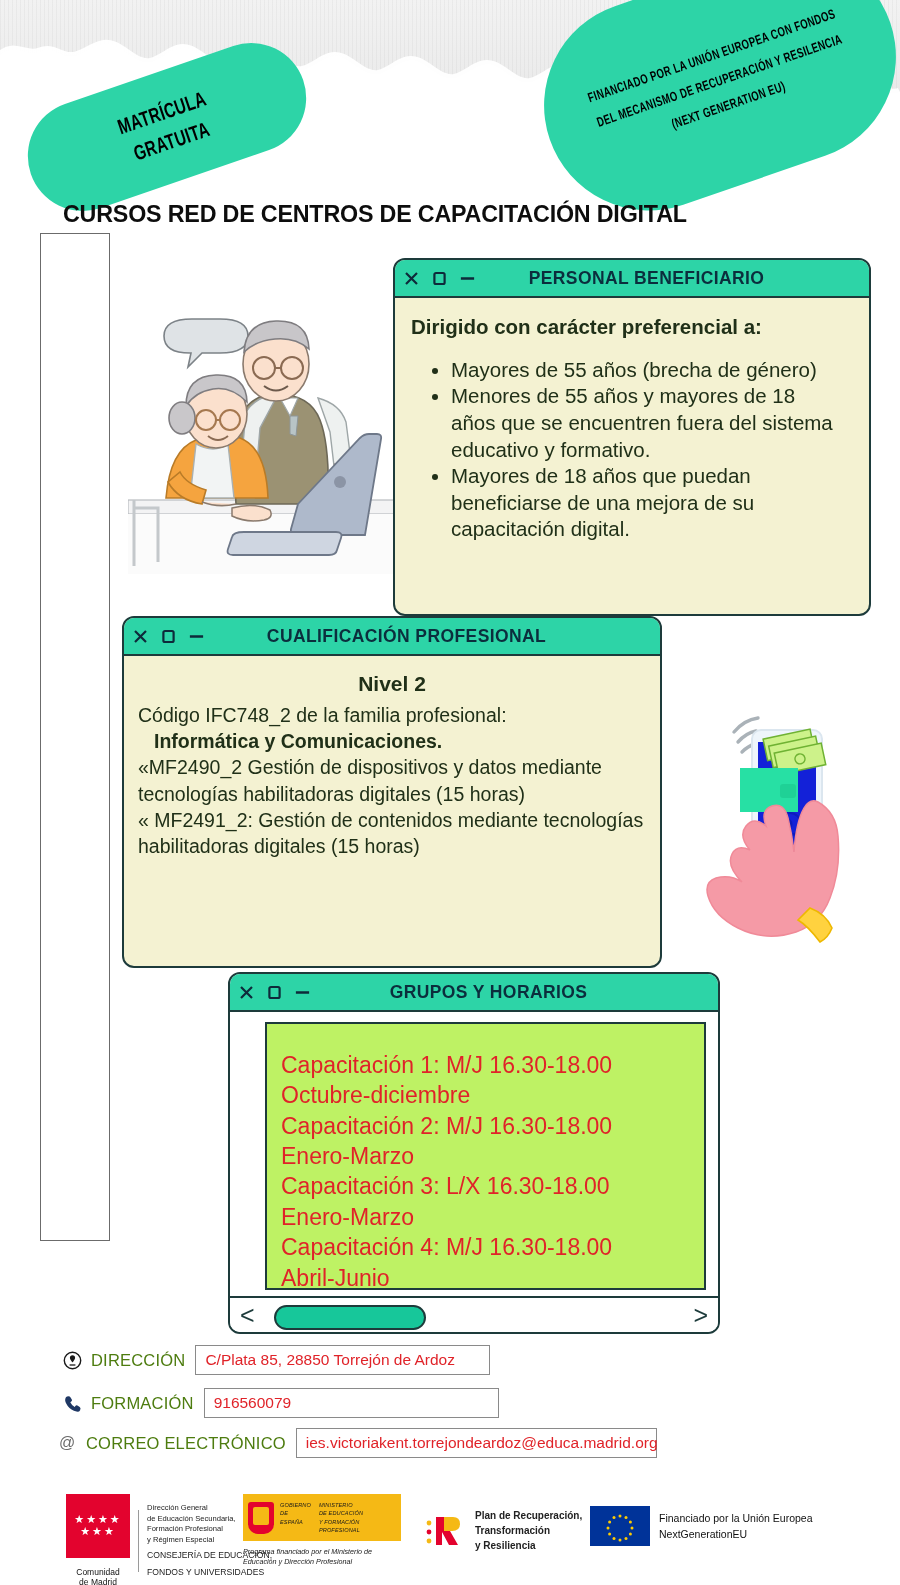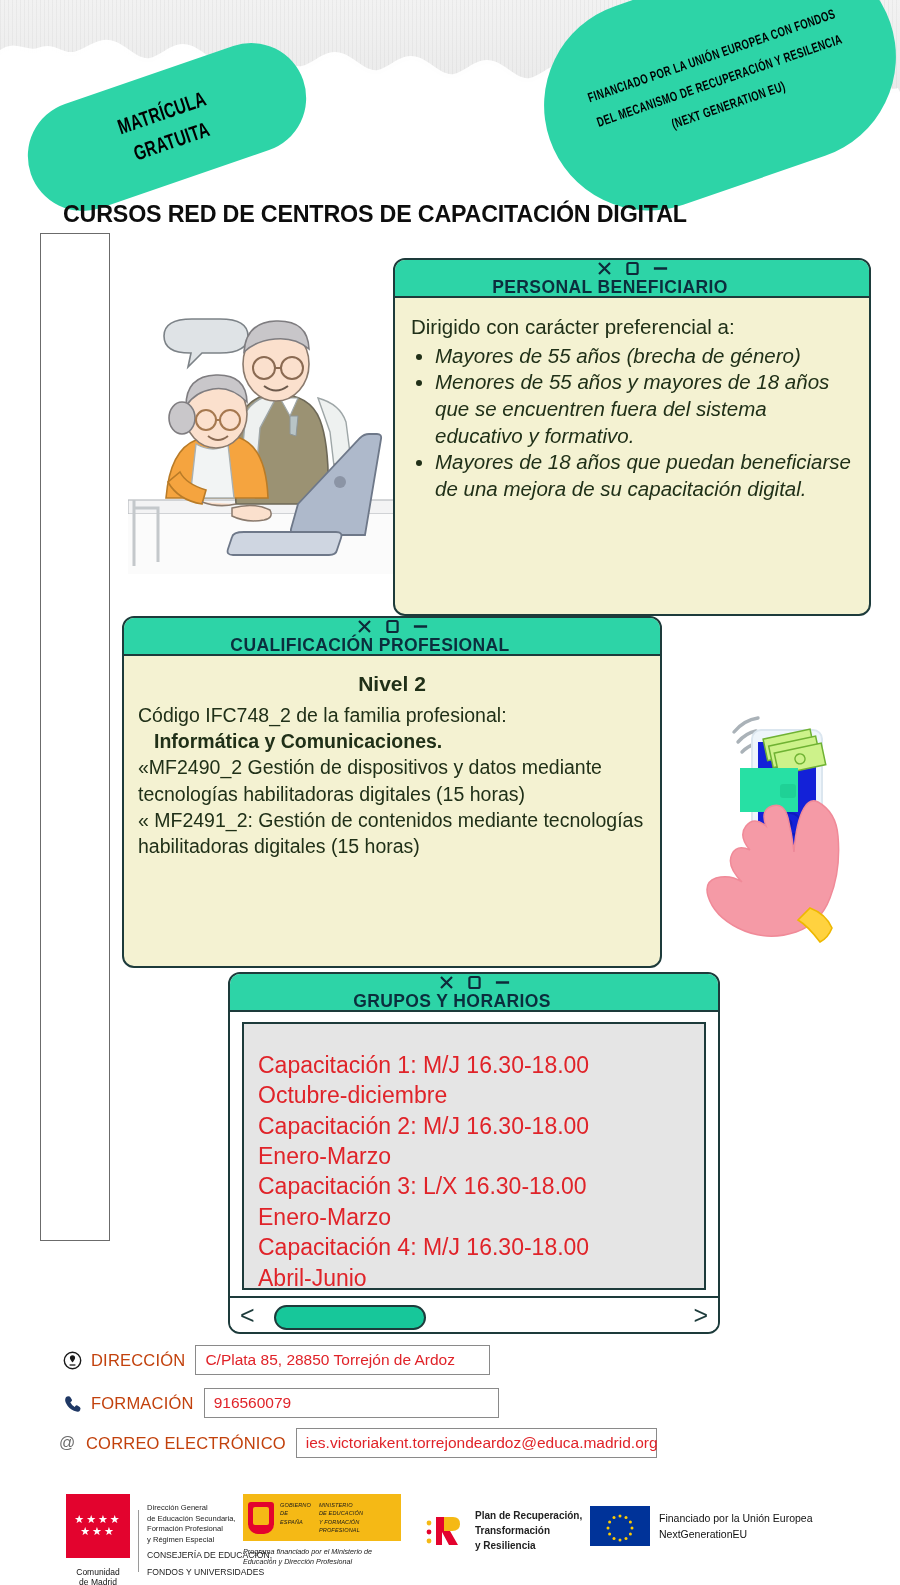--- a/index.html
+++ b/index.html
@@ -54,62 +54,62 @@
   
   .illus{position:absolute;}
   #illus-couple{left:128px;top:286px;width:285px;height:322px;}
   #illus-phone{left:672px;top:672px;width:218px;height:300px;}
 
   
   .win{position:absolute;box-sizing:border-box;
     border:2.5px solid #1d3b3b;border-radius:12px;background:#f4f2d2;
     overflow:hidden;}
   .win-bar{height:38px;background:#2dd4a7;border-bottom:2.5px solid #1d3b3b;
-    display:flex;align-items:center;padding:0 8px;box-sizing:border-box;flex-direction:column;}
+    display:flex;align-items:center;padding:0 8px;box-sizing:border-box;}
   .win-ctrls{display:flex;align-items:center;gap:11px;}
   .ctrl{display:inline-flex;align-items:center;justify-content:center;
     width:17px;height:17px;color:#0e2a3a;}
   .ctrl svg{display:block;}
   .win-title{flex:1;text-align:center;font-weight:700;font-size:17.5px;
     color:#0b2e3d;letter-spacing:.4px;padding-right:44px;}
   .win-body{padding:12px 14px 10px 14px;color:#1f2a12;}
 
   #win-beneficiario{left:393px;top:258px;width:478px;height:358px;}
   #win-beneficiario .win-body{font-size:20.5px;line-height:1.30;color:#203018;}
-  #win-beneficiario .lead{margin:4px 0 2px 2px;}
-  #win-beneficiario ul{margin:0;padding-left:26px;list-style:disc;font-style:italic;}
+  #win-beneficiario .lead{margin:4px 0 2px 2px;font-weight:bold;}
+  #win-beneficiario ul{margin:16px;padding-left:26px;list-style:disc;}
   #win-beneficiario li{margin:0 0 0 0;}
 
   #win-cualificacion{left:122px;top:616px;width:540px;height:352px;}
   #win-cualificacion .win-body{font-size:19.5px;line-height:1.34;color:#203018;}
   #win-cualificacion .nivel{text-align:center;font-weight:700;font-size:21px;margin:2px 0 4px;}
   #win-cualificacion .strong{font-weight:700;margin-left:16px;}
 
   #win-grupos{left:228px;top:972px;width:492px;height:362px;
     background:#ffffff;}
   #win-grupos .win-body{padding:10px 12px 0 12px;}
-  #win-grupos .pane{background:#e5e5e5;border:2px solid #1d3b3b;
-    padding:26px 24px 14px 14px;box-sizing:border-box;height:268px;}
+  #win-grupos .pane{background:#bef264;border:2px solid #1d3b3b;
+    padding:26px 24px 14px 14px;box-sizing:border-box;height:268px;margin-left:23px;}
   #win-grupos .pane p{margin:0;color:#e02329;font-size:23px;line-height:1.32;}
   .scroller{position:absolute;left:0;right:0;bottom:0;height:36px;
     background:#fff;border-top:2px solid #1d3b3b;
     display:flex;align-items:center;justify-content:space-between;padding:0 10px;box-sizing:border-box;}
   .scroll-thumb{position:absolute;left:44px;top:7px;width:148px;height:21px;
     background:#17c79a;border:2px solid #1d3b3b;border-radius:999px;}
   .arrow{font-size:25px;color:#1d3b3b;line-height:1;font-weight:400;}
 
   
   .contact{position:absolute;display:flex;align-items:center;}
   #contact-direccion{left:60px;top:1345px;}
   #contact-telefono{left:60px;top:1388px;}
   #contact-email{left:55px;top:1428px;}
   .c-icon{width:24px;display:flex;align-items:center;justify-content:center;
     color:#1f3864;margin-right:7px;}
   .c-icon.at{color:#6b6b6b;font-size:16px;}
-  .c-label{font-size:16.5px;color:#c2410c;letter-spacing:.2px;white-space:nowrap;}
+  .c-label{font-size:16.5px;color:#4d7c0f;letter-spacing:.2px;white-space:nowrap;}
   .c-field{margin-left:10px;border:1px solid #8a8a8a;background:#fff;
     height:30px;display:flex;align-items:center;padding:0 9px;box-sizing:border-box;
     color:#e02329;font-size:15.5px;}
   #field-direccion{width:295px;}
   #field-telefono{width:295px;}
   #field-email{width:361px;}
 
   
   .footer{position:absolute;left:0;top:1482px;width:900px;height:103px;}
   .logo{position:absolute;display:flex;align-items:center;}

